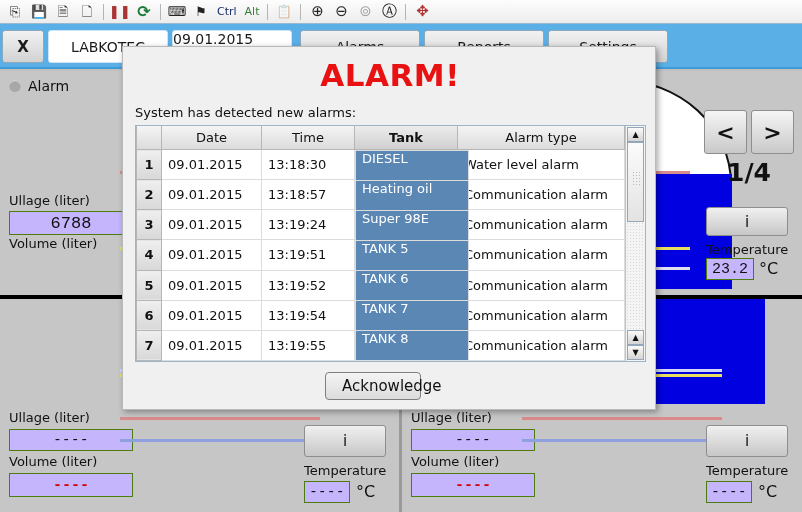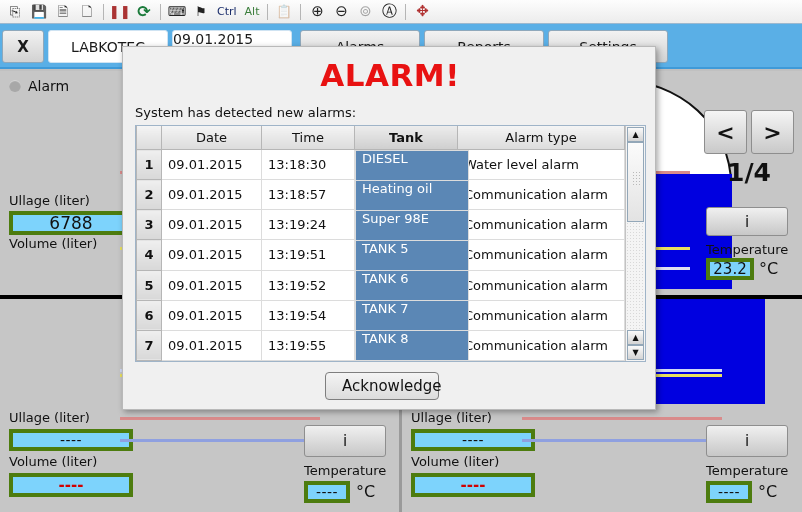--- a/index.html
+++ b/index.html
@@ -44,23 +44,23 @@
   #p-tr{left:402px;top:71px;width:400px;height:224px;}
   #p-bl{left:0;  top:299px;width:400px;height:213px;}
   #p-br{left:402px;top:299px;width:400px;height:213px;}
   .hdiv{position:absolute;left:0;width:802px;height:4px;background:#000;top:295px;}
   .vdiv{position:absolute;top:71px;width:3px;height:441px;background:#9a9a9a;left:399px;}
   .alarm-row{position:absolute;left:9px;top:7px;display:flex;align-items:center;gap:7px;}
   .led{width:12px;height:12px;border-radius:50%;background:#a8a8a8;
        box-shadow:inset 0 1px 1px rgba(255,255,255,.6);}
   .alarm-lbl{font-size:14px;color:#111;}
   .fld-lbl{position:absolute;font-size:13px;color:#111;}
-  .fld-box{position:absolute;background:#7dd3fc;border:4px solid #4d7c0f;
+  .fld-box{position:absolute;background:#c4b5fd;border:1px solid #4d7c0f;
            box-sizing:border-box;display:flex;align-items:center;justify-content:center;
-           font-size:17px;color:#111;}
+           font-size:17px;color:#111;font-family:Liberation Mono, monospace;}
   .fld-box.big{font-size:21px;font-weight:bold;}
   .fld-box.dash{font-size:14px;letter-spacing:.5px;}
   .fld-box.red{color:#d00000;font-weight:bold;font-size:15px;}
   
   .tank{position:absolute;overflow:hidden;}
   .tank .circ{position:absolute;left:0;top:0;width:100%;height:100%;
         border:2px solid #111;border-radius:50%;background:#fff;box-sizing:border-box;}
   .tank .fill{position:absolute;left:0;width:100%;background:#0000e0;}
   .lvl{position:absolute;height:3px;}
   
@@ -116,21 +116,21 @@
   .sb-arrow{position:absolute;left:1px;width:17px;height:15px;
       border:1px solid #93a7b8;background:linear-gradient(#fafafa,#d4d4d4);
       display:flex;align-items:center;justify-content:center;
       font-size:8px;color:#111;box-sizing:border-box;}
   #sb-thumb{position:absolute;left:1px;top:16px;width:17px;height:80px;
       border:1px solid #93a7b8;background:linear-gradient(#fbfbfb,#e3e3e3);
       box-sizing:border-box;}
   #sb-thumb:after{content:"";position:absolute;left:4px;top:28px;width:9px;height:16px;
       background-image:radial-gradient(#b9b9b9 1px,transparent 1px);background-size:3px 3px;}
   #ack{
-    position:absolute;left:202px;top:325px;width:114px;height:28px;
+    position:absolute;left:202px;top:325px;width:96px;height:28px;
     border:1px solid #7e7e7e;border-radius:4px;
     background:linear-gradient(#f4f4f4,#dcdcdc);
     font-size:15px;color:#111;font-family:inherit;cursor:pointer;padding-left:16px;
   }
 </style>
 </head>
 <body>
 
 <div id="toolbar">
   <div class="tb-btn">⎘</div>

